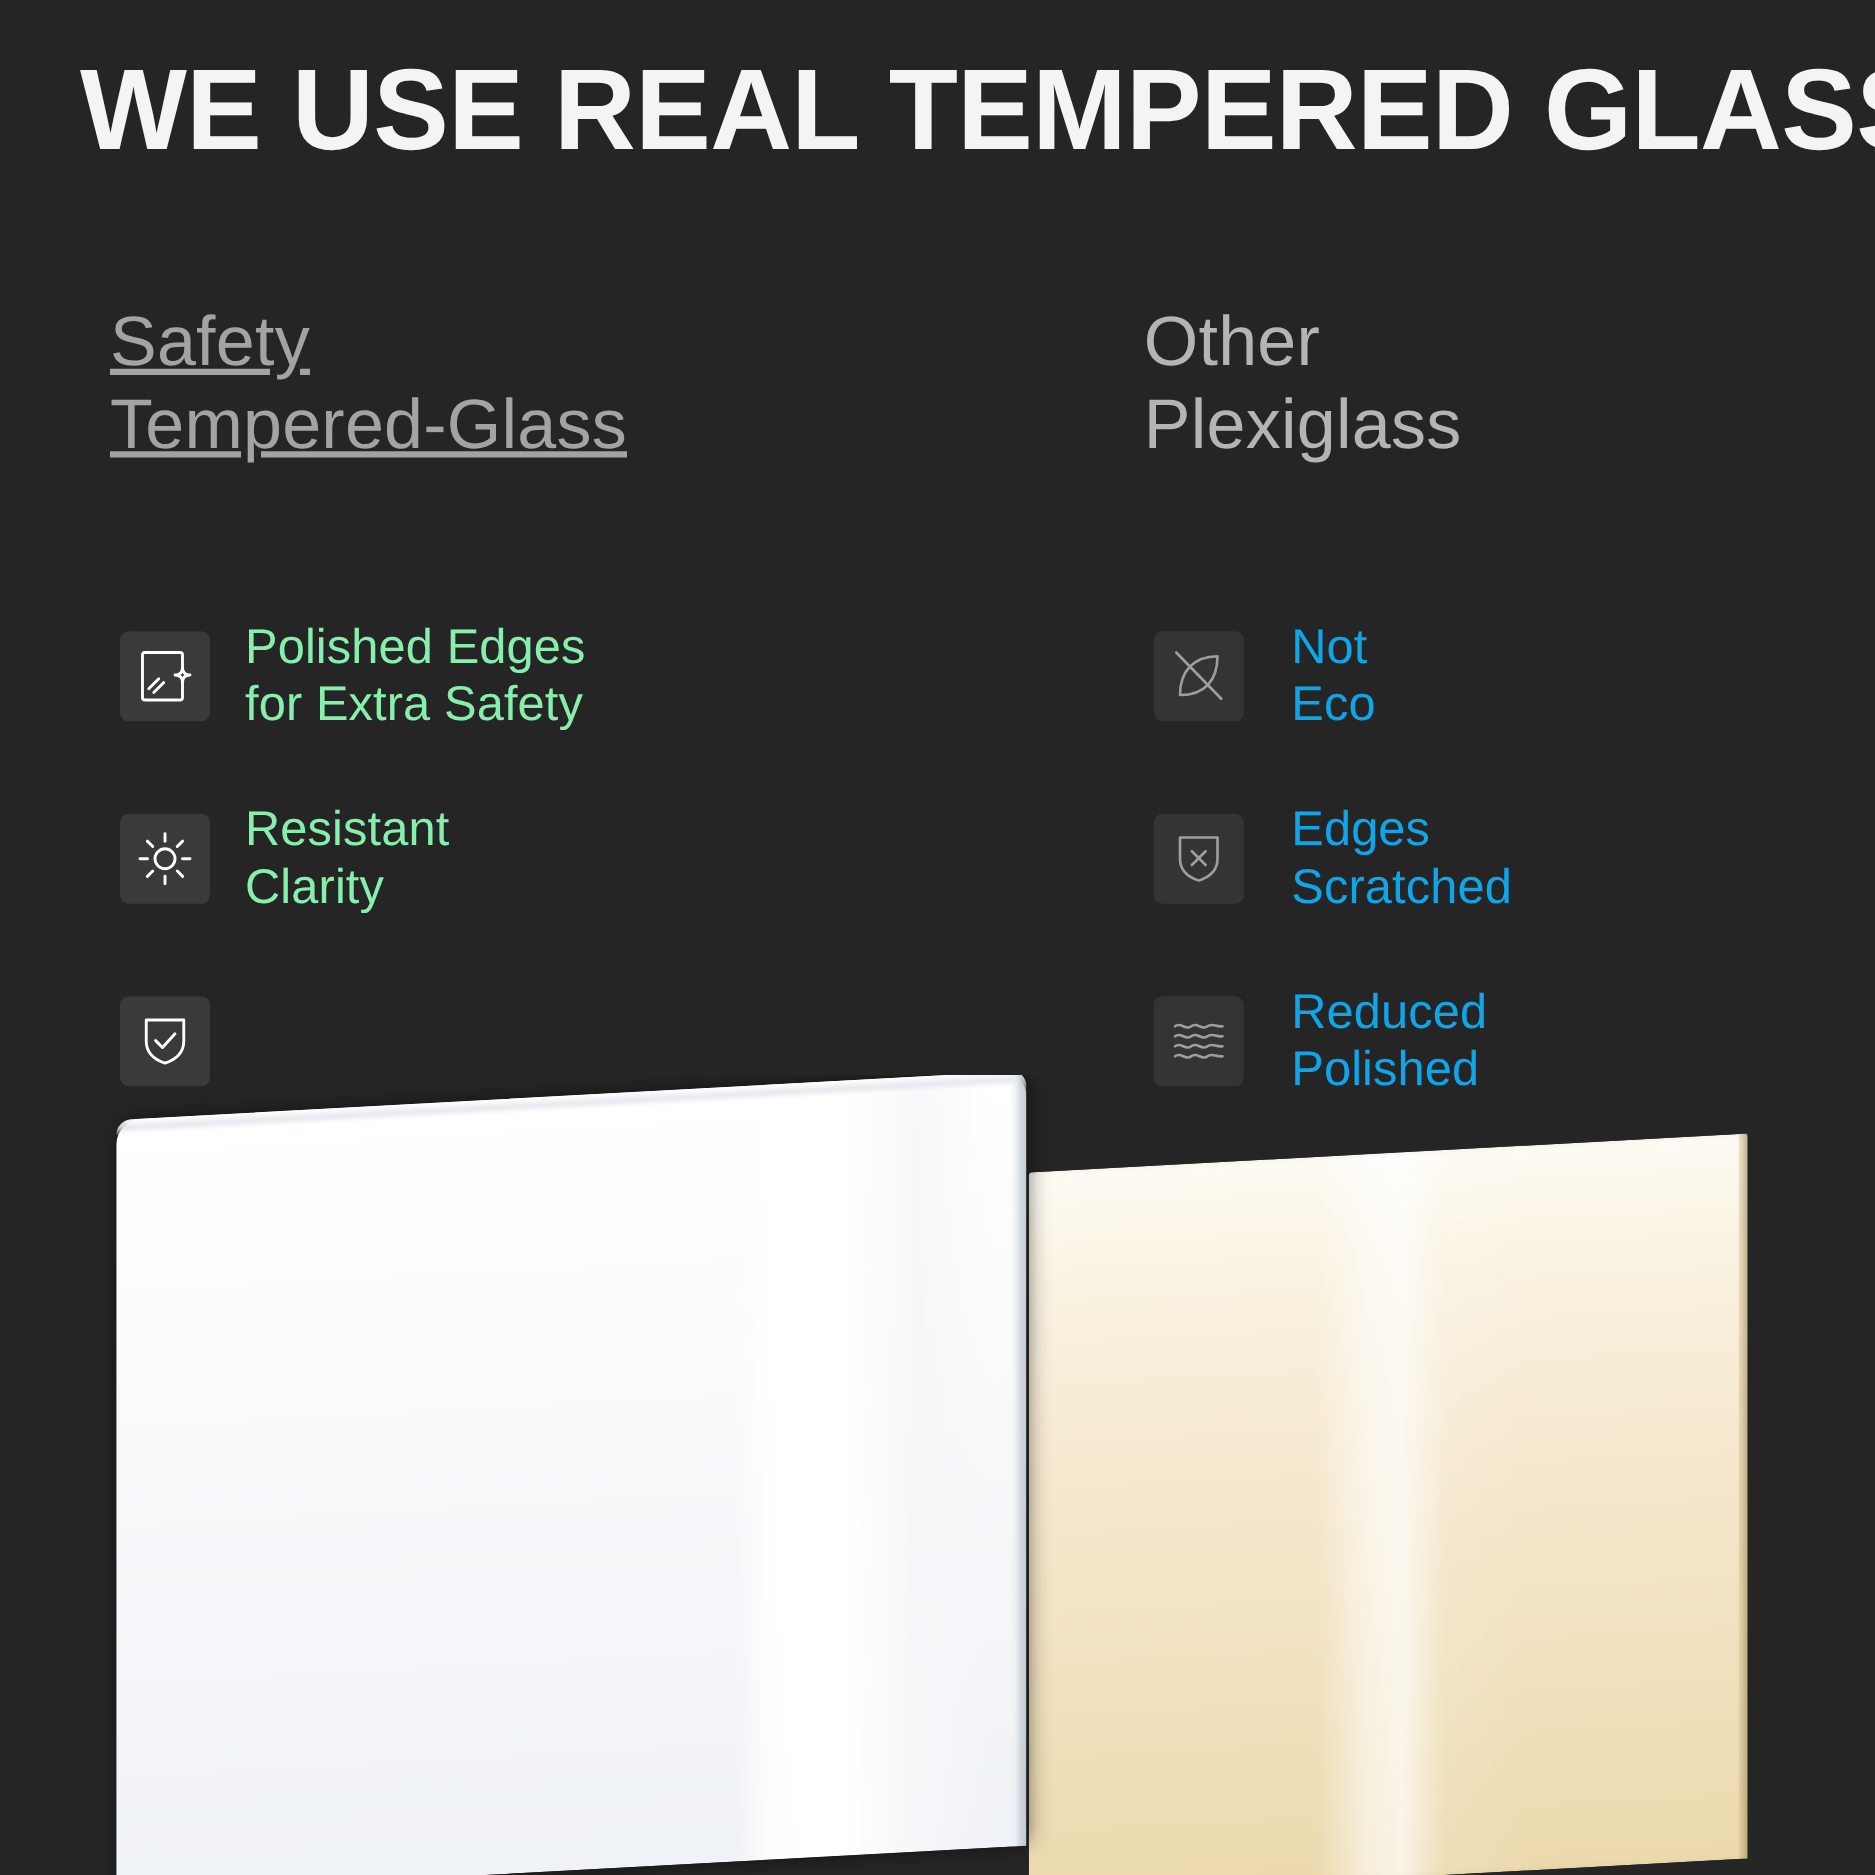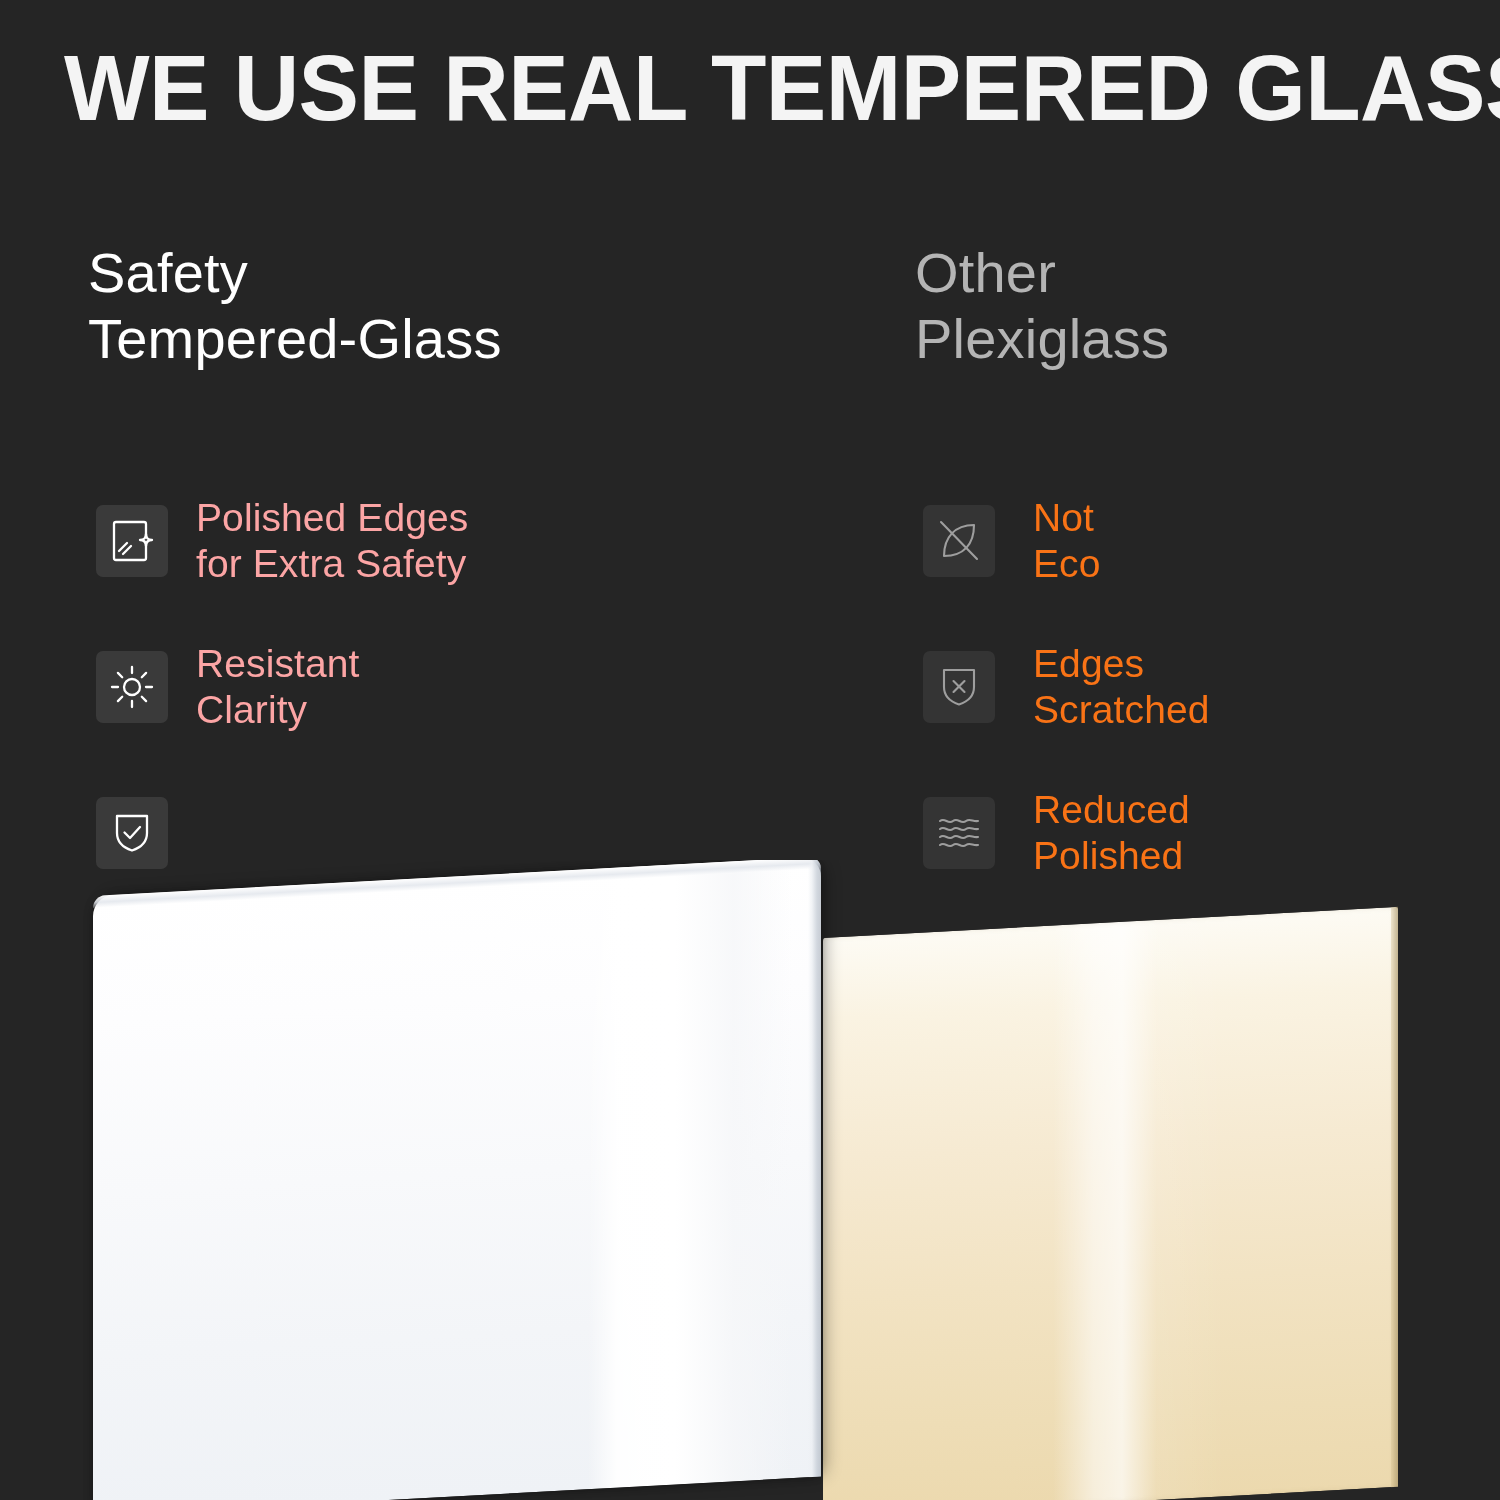--- a/index.html
+++ b/index.html
@@ -43,21 +43,21 @@
   #column-right { left: 915px; }
 
   .col-heading {
     font-size: 56px;
     line-height: 66px;
     font-weight: 300;
     letter-spacing: 0.2px;
     white-space: pre-line;
     margin: 0;
   }
-  #column-left  .col-heading { color: #ffffff; }
+  #column-left  .col-heading { color: #a3a3a3; text-decoration: underline; }
   #column-right .col-heading { color: #b4b4b4; }
 
   .feature-list {
     margin: 0;
     padding: 0;
     list-style: none;
     position: absolute;
     top: 228px;
     left: 8px;
     width: 620px;
@@ -81,22 +81,22 @@
   .feature-icon svg { display: block; }
 
   .feature-label {
     margin-left: 38px;
     font-size: 39px;
     line-height: 46px;
     font-weight: 300;
     letter-spacing: 0.1px;
     white-space: pre-line;
   }
-  #column-left  .feature-label { color: #fca5a5; margin-left: 28px; }
-  #column-right .feature-label { color: #f97316; }
+  #column-left  .feature-label { color: #86efac; margin-left: 28px; }
+  #column-right .feature-label { color: #0ea5e9; }
 
   
   #panels {
     position: absolute;
     left: 0;
     top: 860px;
     width: 1500px;
     height: 640px;
     overflow: hidden;
   }

